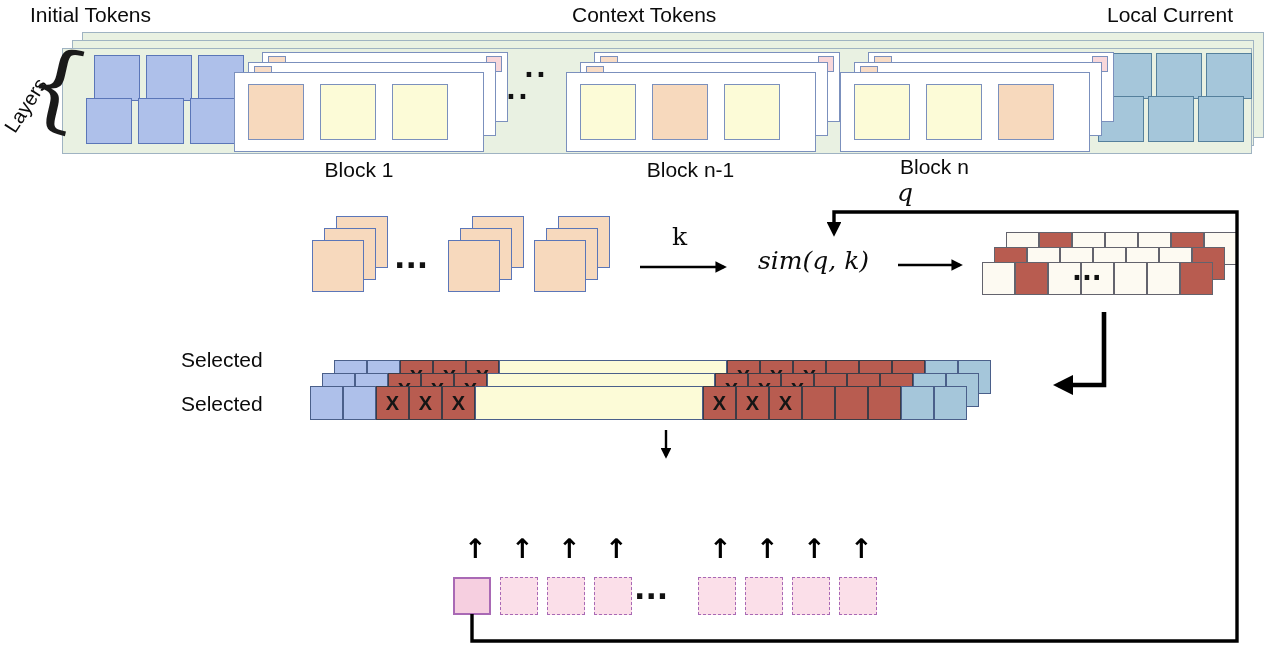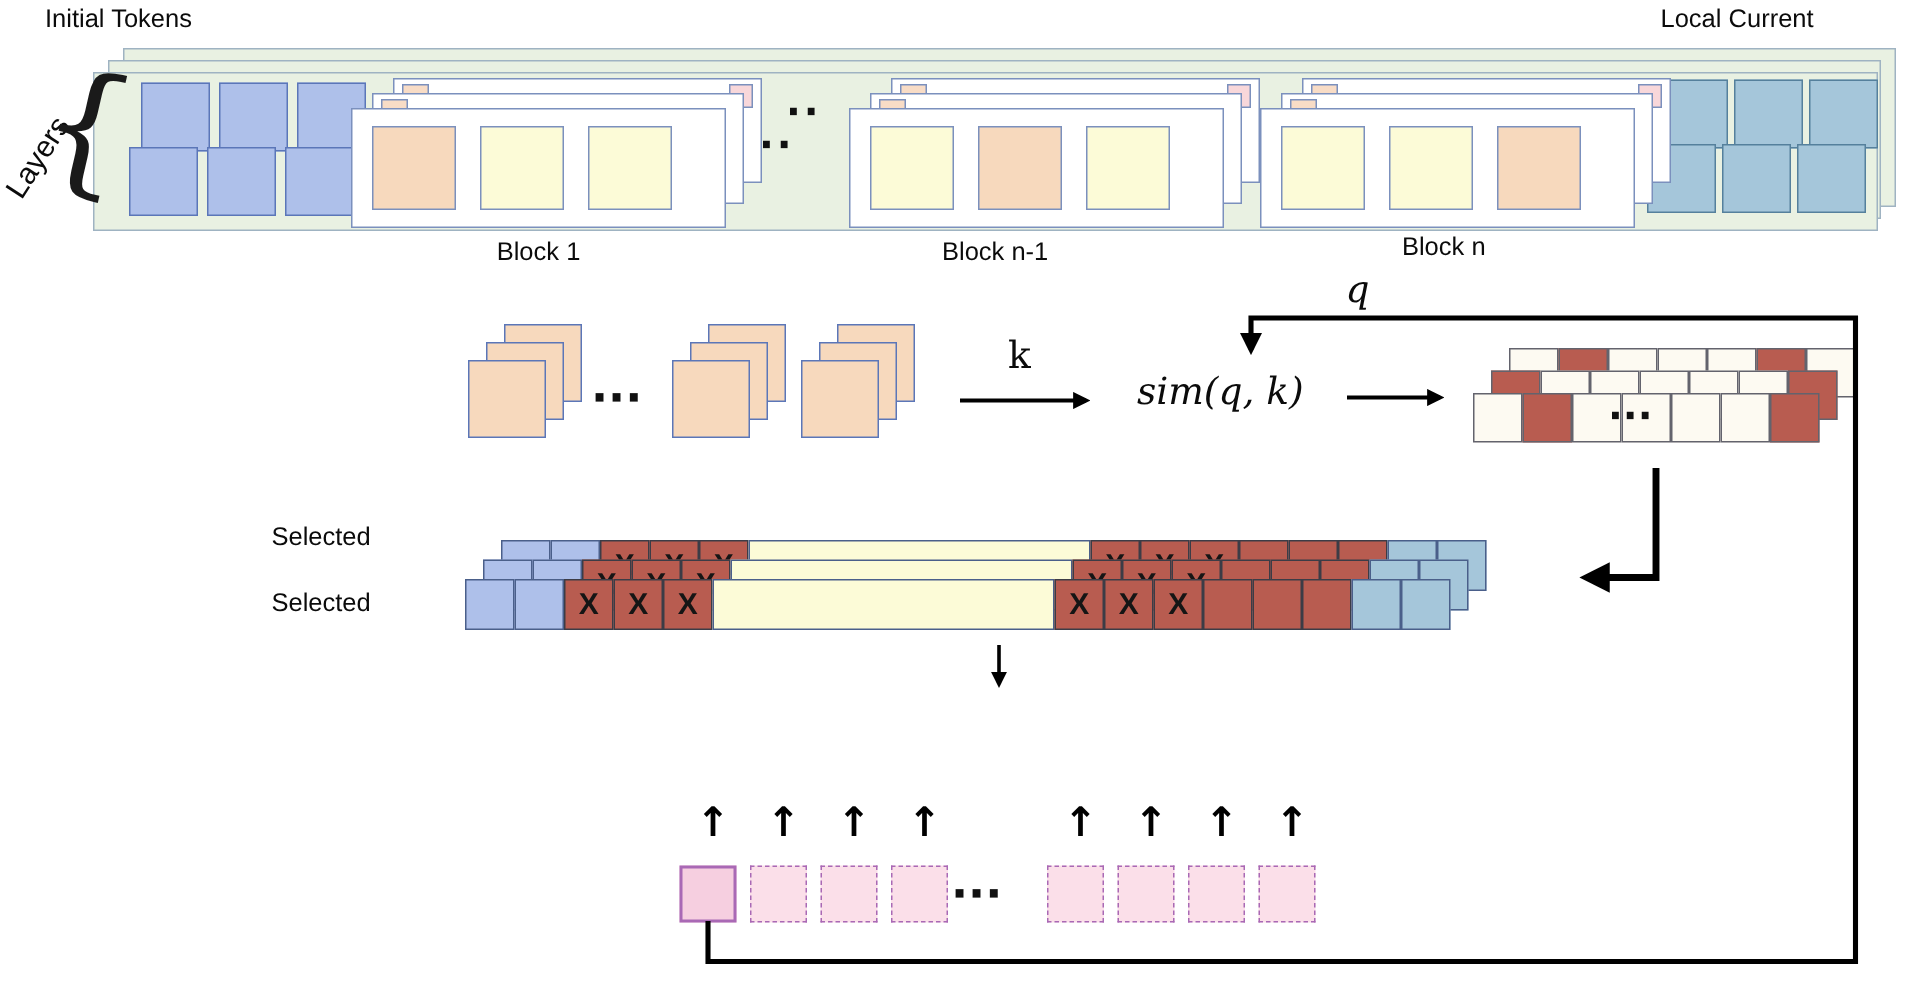--- a/index.html
+++ b/index.html
@@ -3,21 +3,21 @@
 <meta charset="utf-8">
 <style>
   html,body{margin:0;padding:0;background:#fff;}
   #canvas{position:relative;width:1280px;height:655px;background:#ffffff;overflow:hidden;
           font-family:"Liberation Sans",sans-serif;}
   .panel{position:absolute;background:#e9f1e2;border:1.5px solid #9fb3c2;box-sizing:border-box;}
   #dyn{position:absolute;left:0;top:0;width:1280px;height:655px;}
   .tok{position:absolute;box-sizing:border-box;border:1.5px solid #4a5f8a;display:flex;
        align-items:center;justify-content:center;font:bold 20px "Liberation Sans",sans-serif;color:#151515;}
   .glyph{position:absolute;font-family:"DejaVu Sans",sans-serif;font-weight:bold;color:#000;}
-  .lbl{position:absolute;font-size:17px;color:#0b0b0b;white-space:nowrap;}
+  .lbl{position:absolute;font-size:21px;color:#0b0b0b;white-space:nowrap;}
   .math{font-family:"DejaVu Serif",serif;font-style:italic;font-size:25px;}
   .dots{position:absolute;font-weight:bold;color:#111;font-family:"DejaVu Sans",sans-serif;white-space:nowrap;}
   .layers-lbl{left:-14px;top:94px;width:80px;text-align:center;font-size:20px;transform:rotate(-57deg);}
   .brace{position:absolute;left:28px;top:32px;font-family:"DejaVu Serif",serif;font-size:94px;
          color:#1a1a1a;transform:rotate(13deg);line-height:1.15;}
   .pill{position:absolute;left:455px;top:468px;width:435px;height:62px;border:2px solid #8f8a74;
         border-radius:32px;background:linear-gradient(100deg,#ecd6f2 0%,#f3ccd4 45%,#f8dfc2 100%);
         display:flex;align-items:center;justify-content:center;box-sizing:border-box;}
   .pill span{font-size:25px;color:#83858e;letter-spacing:.5px;}
   .arrows{position:absolute;left:0;top:0;pointer-events:none;}
@@ -156,27 +156,28 @@
       <div class="tok" style="left: 500px; top: 577px; width: 38px; height: 38px; background: rgb(251, 223, 233); border-color: rgb(169, 105, 181); border-style: dashed; border-width: 1.6px;"></div>
       <div class="tok" style="left: 547px; top: 577px; width: 38px; height: 38px; background: rgb(251, 223, 233); border-color: rgb(169, 105, 181); border-style: dashed; border-width: 1.6px;"></div>
       <div class="tok" style="left: 594px; top: 577px; width: 38px; height: 38px; background: rgb(251, 223, 233); border-color: rgb(169, 105, 181); border-style: dashed; border-width: 1.6px;"></div>
       <div class="tok" style="left: 698px; top: 577px; width: 38px; height: 38px; background: rgb(251, 223, 233); border-color: rgb(169, 105, 181); border-style: dashed; border-width: 1.6px;"></div>
       <div class="tok" style="left: 745px; top: 577px; width: 38px; height: 38px; background: rgb(251, 223, 233); border-color: rgb(169, 105, 181); border-style: dashed; border-width: 1.6px;"></div>
       <div class="tok" style="left: 792px; top: 577px; width: 38px; height: 38px; background: rgb(251, 223, 233); border-color: rgb(169, 105, 181); border-style: dashed; border-width: 1.6px;"></div>
       <div class="tok" style="left: 839px; top: 577px; width: 38px; height: 38px; background: rgb(251, 223, 233); border-color: rgb(169, 105, 181); border-style: dashed; border-width: 1.6px;"></div>
     </div>
 
   <div class="lbl" style="left:30px;top:3px">Initial Tokens</div>
+  <div class="lbl" style="left:572px;top:3px">Context Tokens</div>
   <div class="lbl" style="left:1107px;top:3px">Local Current</div>
   <div class="lbl layers-lbl">Layers</div>
   <div class="brace">{</div>
 
   <div class="lbl" style="left:300px;top:158px;width:118px;text-align:center">Block 1</div>
-  <div class="lbl" style="left:628px;top:158px;width:125px;">Block n-1</div>
-  <div class="lbl" style="left:900px;top:155px;width:125px;text-align:center">Block n</div>
+  <div class="lbl" style="left:628px;top:158px;width:125px;text-align:center">Block n-1</div>
+  <div class="lbl" style="left:900px;top:155px;width:125px;text-align:left">Block n</div>
 
   <div class="dots" style="left:524px;top:60px;font-size:26px;letter-spacing:2px">··</div>
   <div class="dots" style="left:506px;top:82px;font-size:26px;letter-spacing:2px">··</div>
 
   <div class="dots" style="left:394px;top:248px;font-size:30px">···</div>
   <div class="lbl math" style="left:672px;top:222px;font-style:normal">k</div>
   <div class="lbl math" style="left:758px;top:246px">sim(q, k)</div>
   <div class="lbl math" style="left:897px;top:178px">q</div>
   <div class="dots" style="left:1072px;top:262px;font-size:26px;line-height:33px">···</div>
 

